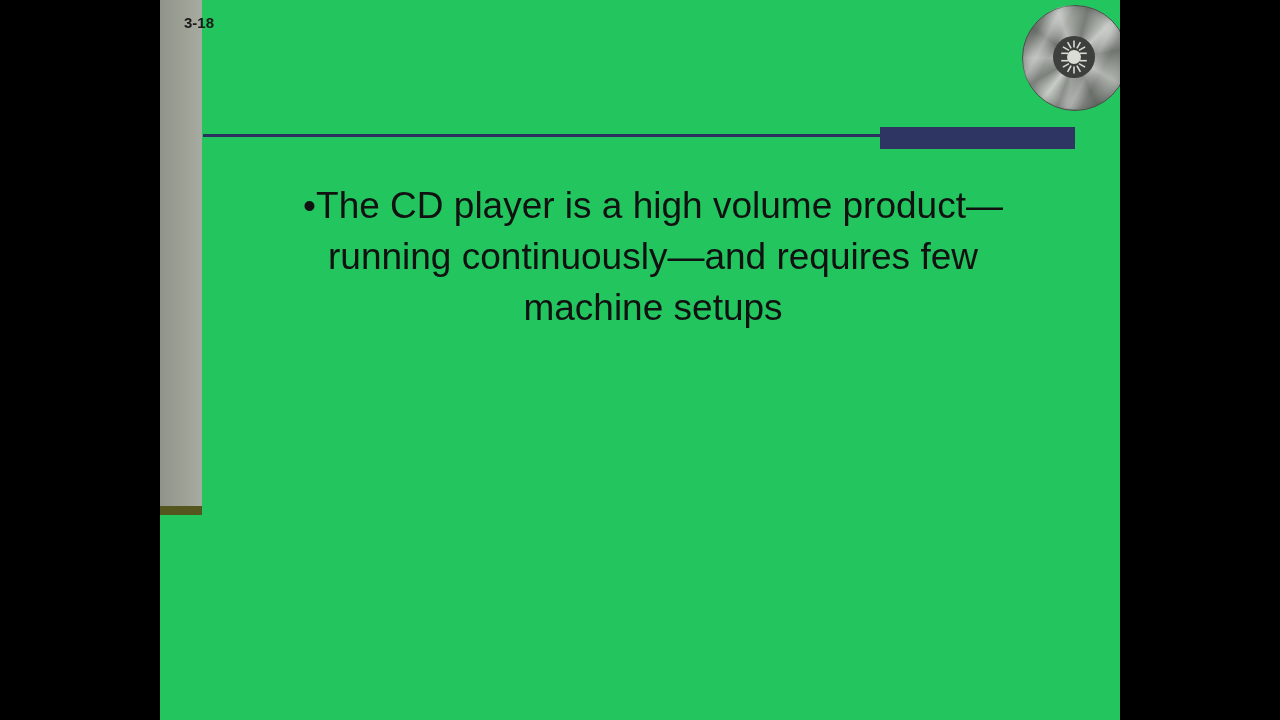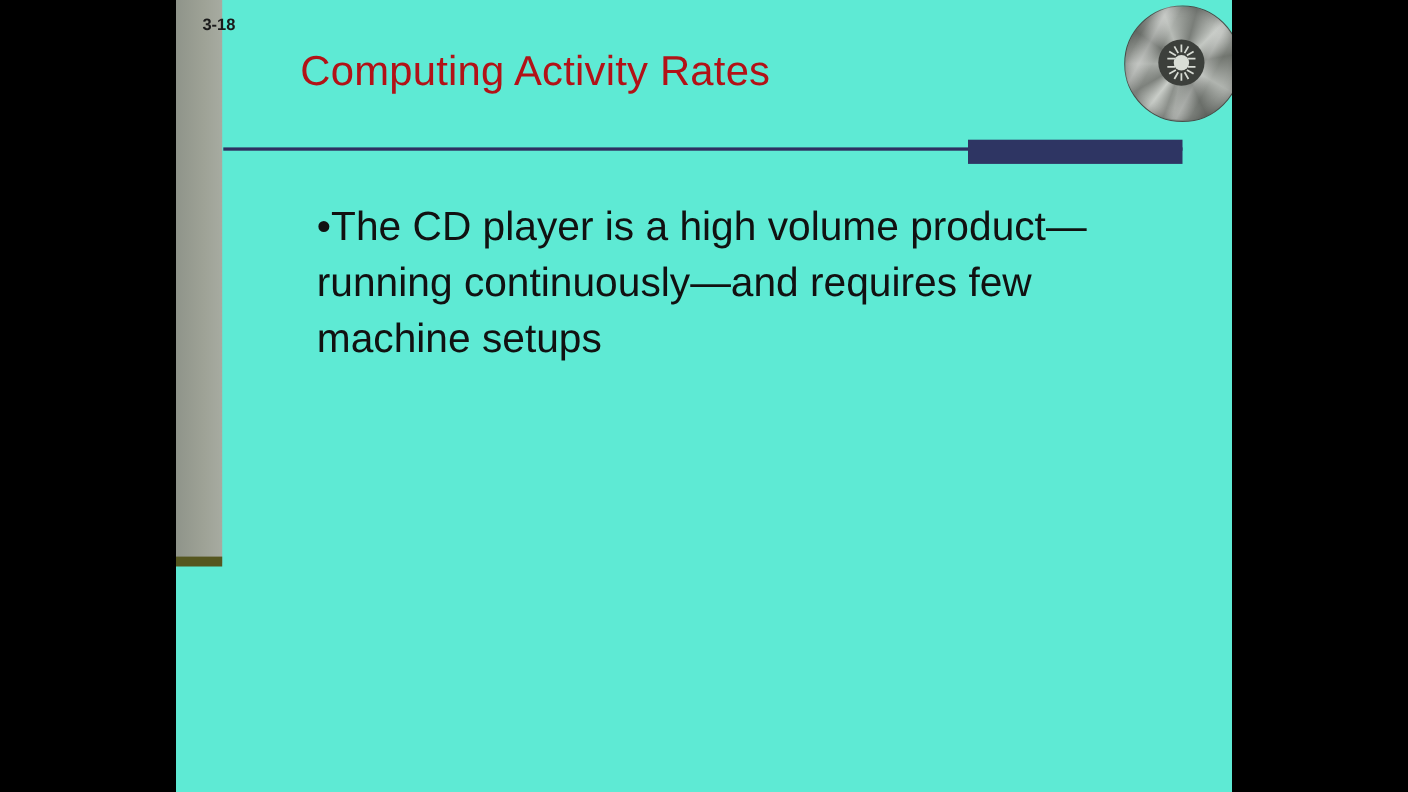--- a/index.html
+++ b/index.html
@@ -21,21 +21,21 @@
     background: #000000;
   }
 
   
   .slide {
     position: absolute;
     left: 160px;
     top: 0px;
     width: 960px;
     height: 720px;
-    background: #5eead4;
+    background: #22c55e;
     overflow: hidden;
   }
 
   
   .left-strip {
     position: absolute;
     left: 0px;
     top: 0px;
     width: 42px;
     height: 512px;
@@ -173,39 +173,38 @@
     top: 180px;
     width: 730px;
   }
   .bullet-para {
     font-size: 37px;
     line-height: 51px;
     color: #111111;
     margin: 0 0 30px 0;
     text-indent: 0;
   }
-  .bullet-para:last-child { margin-bottom: 11px; }
+  .bullet-para:last-child { margin-bottom: 11px; text-align: center; }
   .bullet-dot {
     font-size: 37px;
     line-height: 51px;
   }
 </style>
 </head>
 <body>
 
 <div class="screen">
 
   <div class="slide">
 
     <div class="left-strip"></div>
     <div class="left-strip-cap"></div>
 
     <div class="slide-number">3-18</div>
 
-    <div class="title">Computing Activity Rates</div>
 
     <div class="rule"></div>
     <div class="rule-block"></div>
 
     <div class="disc-wrap">
       <div class="disc"></div>
       <div class="disc-sheen"></div>
       <div class="disc-hub"></div>
       <svg class="disc-spokes" viewBox="0 0 42 42">
         <g stroke="#d9ddd6" stroke-width="1.6" stroke-linecap="butt">

